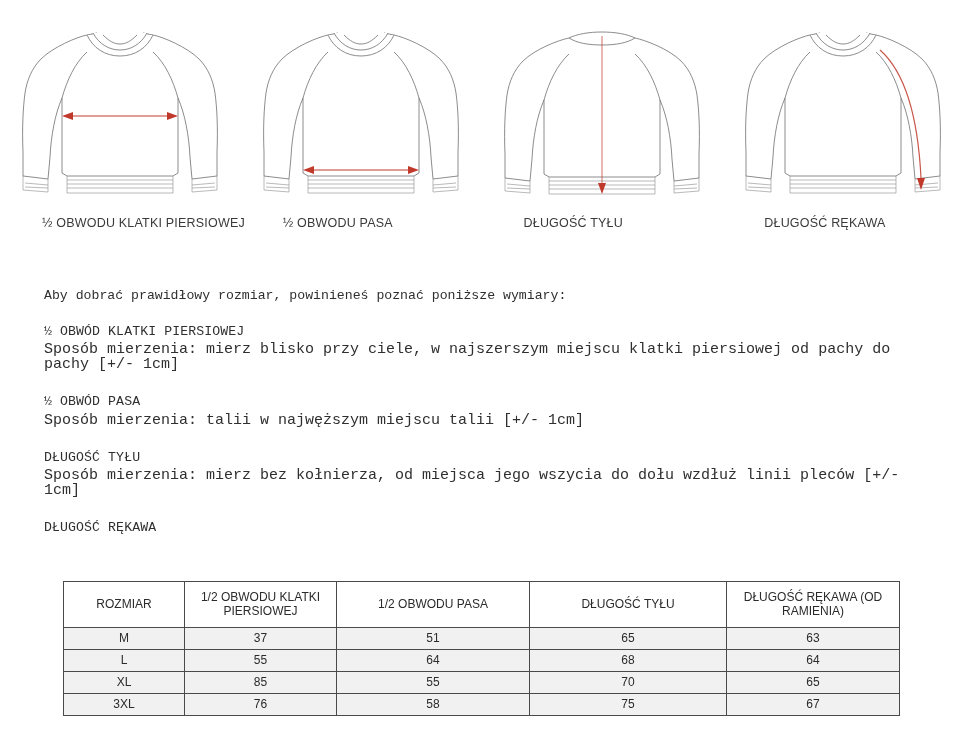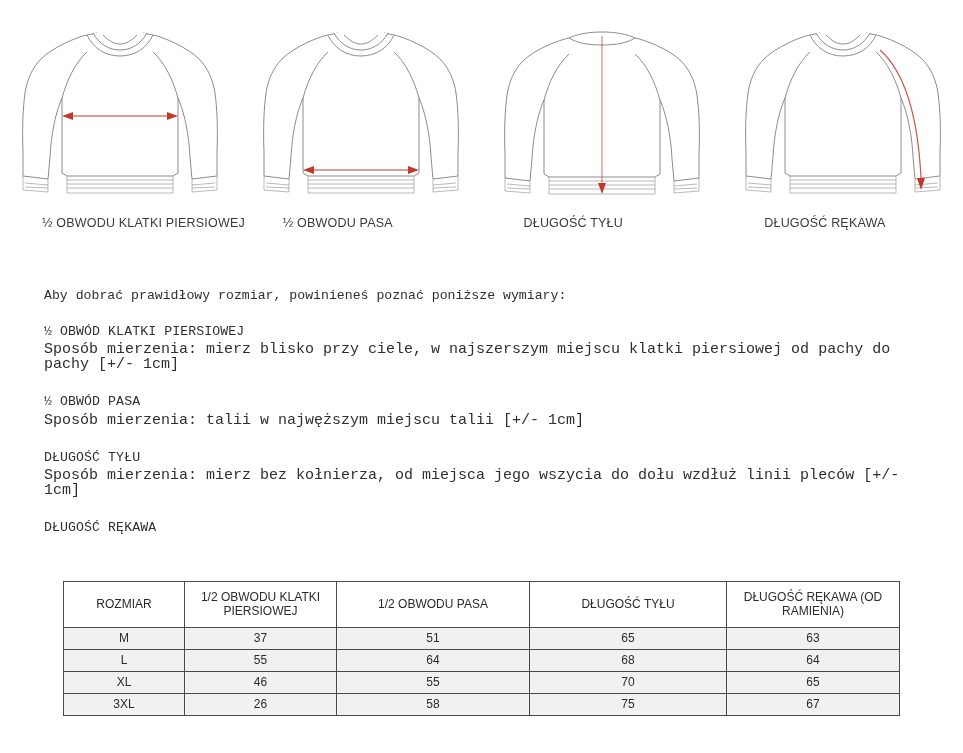--- a/index.html
+++ b/index.html
@@ -274,27 +274,27 @@
       </tr>
       <tr>
         <td>L</td>
         <td>55</td>
         <td>64</td>
         <td>68</td>
         <td>64</td>
       </tr>
       <tr>
         <td>XL</td>
-        <td>46</td>
+        <td>85</td>
         <td>55</td>
         <td>70</td>
         <td>65</td>
       </tr>
       <tr>
         <td>3XL</td>
-        <td>26</td>
+        <td>76</td>
         <td>58</td>
         <td>75</td>
         <td>67</td>
       </tr>
     </tbody>
   </table>
 </div>
 
 </body></html>

